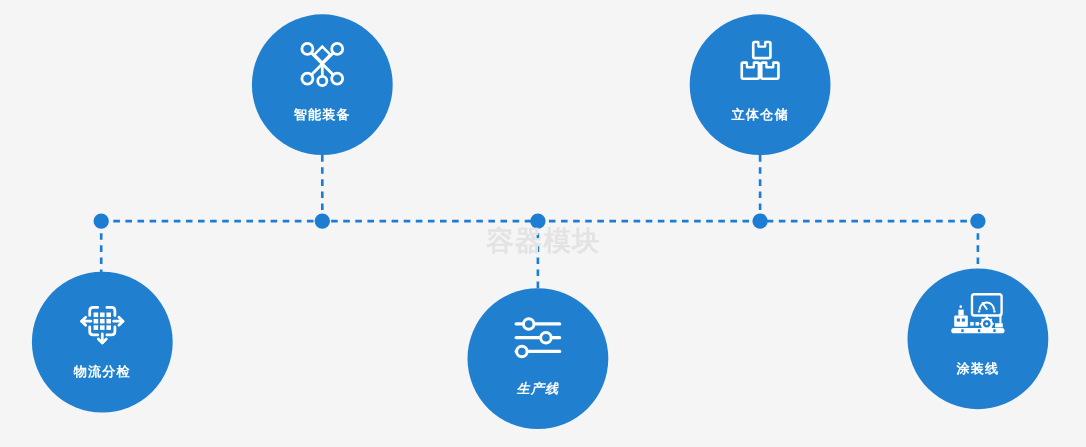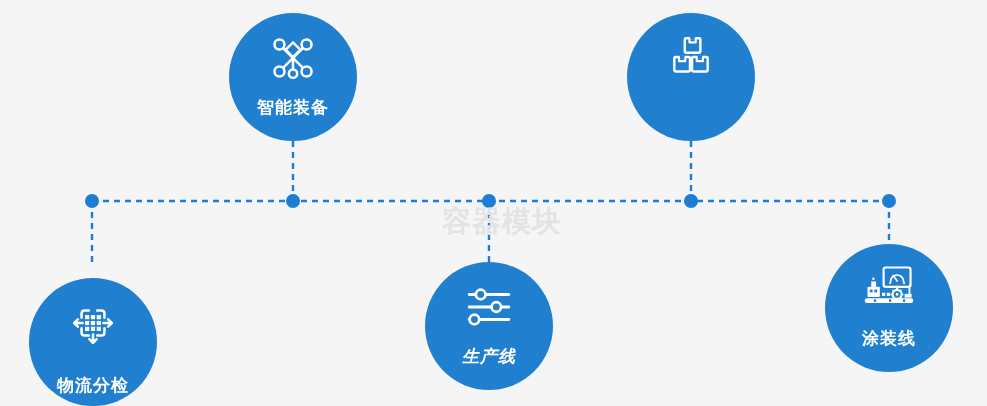--- a/index.html
+++ b/index.html
@@ -21,21 +21,21 @@
   .connector-svg path.dash{
     stroke:var(--connector);
     stroke-width:2.4;
     stroke-dasharray:6 5;
     fill:none;
   }
   .connector-svg circle.junction{fill:var(--connector);}
   .watermark{
     position:absolute;
     left:442px;top:202px;
-    font-size:29px;
+    font-size:25px;
     font-weight:600;
     letter-spacing:1px;
     color:var(--watermark);
     z-index:2;
     white-space:nowrap;
     user-select:none;
   }
   .node{
     position:absolute;
     width:128px;height:128px;
@@ -47,28 +47,28 @@
     align-items:center;
     padding-top:19px;
   }
   .node .icon-wrap{
     height:52px;
     display:flex;align-items:center;justify-content:center;
   }
   .node .label{
     margin-top:12px;
     color:var(--icon-text);
-    font-size:17px;
+    font-size:12px;
     font-weight:700;
     letter-spacing:1px;
     white-space:nowrap;
   }
   .node-smart-equipment{left:229px;top:13px;}
   .node-warehouse{left:627px;top:13px;}
-  .node-logistics-sorting{left:29px;top:278px;gap:13px;}
+  .node-logistics-sorting{left:29px;top:247px;}
   .node-production-line{left:425px;top:262px;font-style:italic;}
   .node-painting-line{left:825px;top:244px;}
   svg .st{stroke:#fff;fill:none;stroke-linecap:round;stroke-linejoin:round;}
   svg .fw{fill:#fff;stroke:none;}
   svg .fb{fill:var(--node-fill);}
 </style>
 </head>
 <body>
 
 <div class="stage">
@@ -118,20 +118,21 @@
 
         <rect class="st" stroke-width="2.3" x="8" y="23" width="15" height="14" rx="1.2"></rect>
         <rect class="fb" x="12.5" y="21.5" width="6" height="3"></rect>
         <path class="st" stroke-width="2" d="M12.5 23 V27 H18.5 V23"></path>
 
         <rect class="st" stroke-width="2.3" x="25" y="23" width="15" height="14" rx="1.2"></rect>
         <rect class="fb" x="29.5" y="21.5" width="6" height="3"></rect>
         <path class="st" stroke-width="2" d="M29.5 23 V27 H35.5 V23"></path>
       </svg>
     </span>
+    <span class="label">立体仓储</span>
   </div>
 
   <div class="node node-logistics-sorting">
     <span class="icon-wrap">
       <svg width="50" height="50" viewBox="0 0 48 48">
         <g class="st" stroke-width="2.4">
           <path d="M13 19 V15 Q13 12 16 12 H20"></path>
           <path d="M28 12 H32 Q35 12 35 15 V19"></path>
           <path d="M13 29 V33 Q13 36 16 36 H20"></path>
           <path d="M28 36 H32 Q35 36 35 33 V29"></path>

